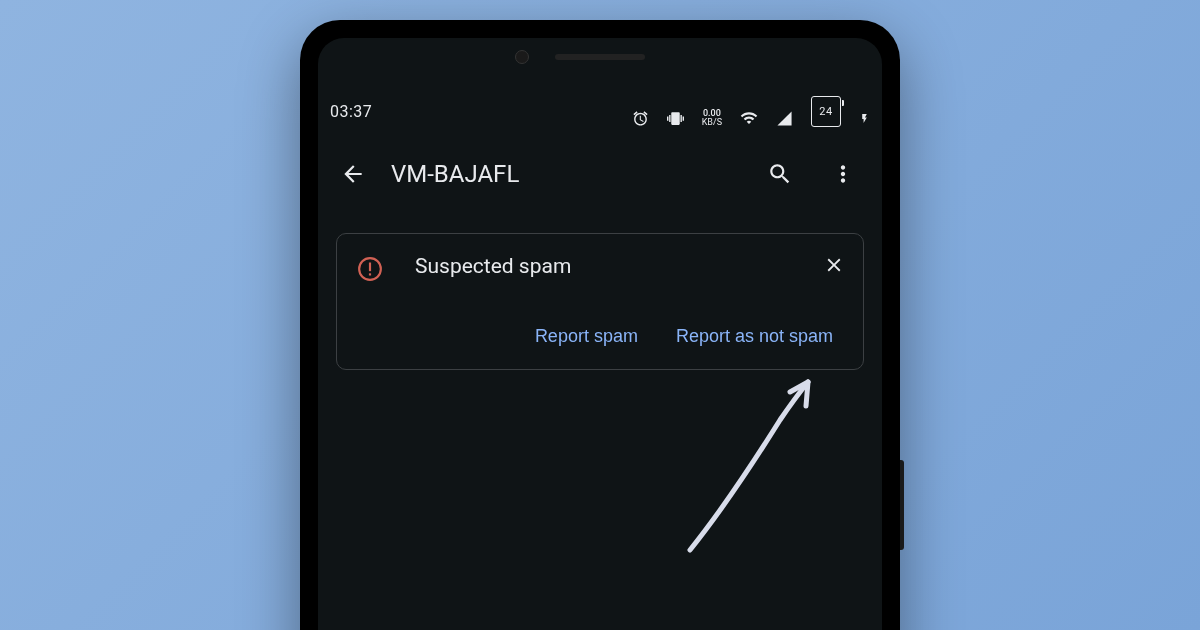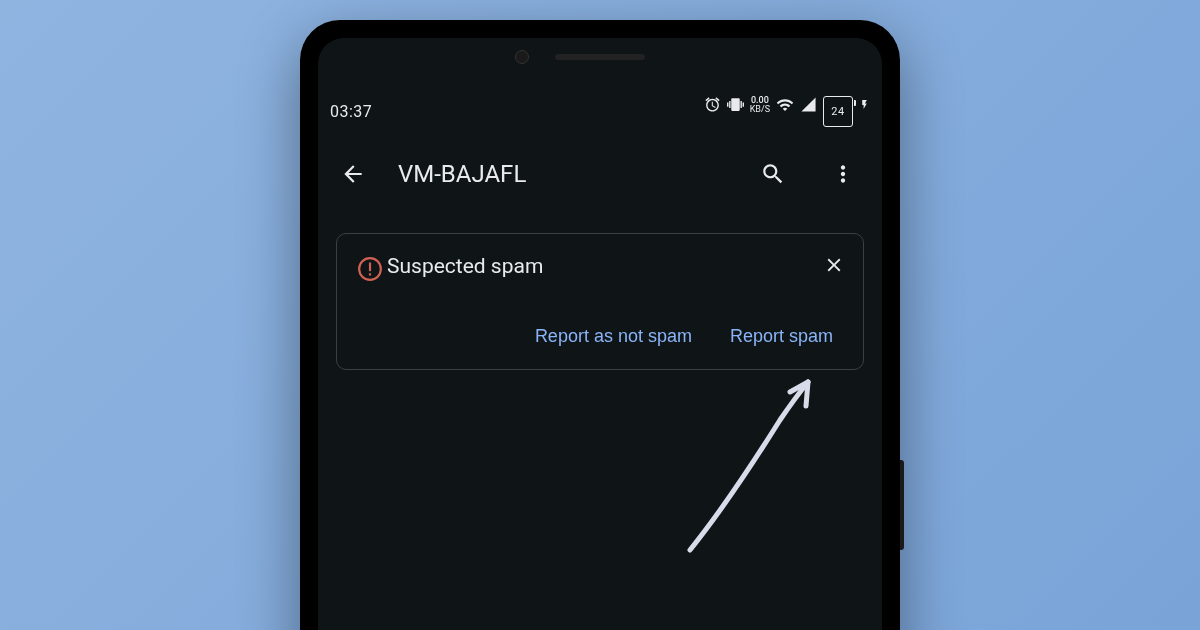--- a/index.html
+++ b/index.html
@@ -74,22 +74,22 @@
       padding: 10px 12px 6px;
       color: #e8eaed;
       font-size: 16px;
     }
     .status-left {
       font-weight: 400;
       letter-spacing: 0.5px;
     }
     .status-right {
       display: flex;
-      align-items: flex-start;
-      gap: 6px;
+      align-items: flex-end;
+      gap: 18px;
     }
     .status-right svg { display: block; }
     .net-speed {
       font-size: 9px;
       line-height: 1;
       text-align: center;
     }
     .net-speed .top { font-weight: 500; }
     .battery-pct {
       font-size: 11px;
@@ -112,21 +112,21 @@
       top: 3px;
       width: 2px;
       height: 6px;
       background: #e8eaed;
       border-radius: 0 1px 1px 0;
     }
     .app-bar {
       display: flex;
       align-items: center;
       padding: 18px 16px 18px 14px;
-      gap: 24px;
+      gap: 17px;
     }
     .back-btn {
       color: #e8eaed;
       padding: 8px;
       display: flex;
       cursor: pointer;
     }
     .app-title {
       flex: 1;
       color: #e8eaed;
@@ -142,21 +142,21 @@
     .spam-card {
       margin: 18px 18px 0;
       border: 1px solid #3c4043;
       border-radius: 10px;
       padding: 20px 20px 16px;
       position: relative;
     }
     .card-header {
       display: flex;
       align-items: flex-start;
-      gap: 4px;
+      gap: 32px;
     }
     .warn-icon {
       flex-shrink: 0;
       margin-top: 2px;
     }
     .card-title {
       color: #e8eaed;
       font-size: 21px;
       font-weight: 400;
       margin-bottom: 8px;
@@ -278,22 +278,22 @@
               <circle cx="12" cy="12" r="10" fill="none" stroke="#d16154" stroke-width="2"></circle>
               <rect x="11" y="6" width="2" height="8" fill="#d16154"></rect>
               <rect x="11" y="16" width="2" height="2" fill="#d16154"></rect>
             </svg>
         </div>
         <div>
           <div class="card-title">Suspected spam</div>
         </div>
       </div>
       <div class="card-actions">
+        <button class="action-btn">Report spam</button>
         <button class="action-btn">Report as not spam</button>
-        <button class="action-btn">Report spam</button>
       </div>
     </div>
 
   </div>
 </div>
 
 <svg class="arrow-annotation" width="180" height="200" viewBox="0 0 180 200">
   <path d="M 20 190 Q 60 140 110 60 Q 125 38 138 22" stroke="#d8dcea" stroke-width="5" fill="none" stroke-linecap="round"></path>
   <path d="M 138 22 L 120 32 M 138 22 L 136 46" stroke="#d8dcea" stroke-width="5" fill="none" stroke-linecap="round"></path>
 </svg>

